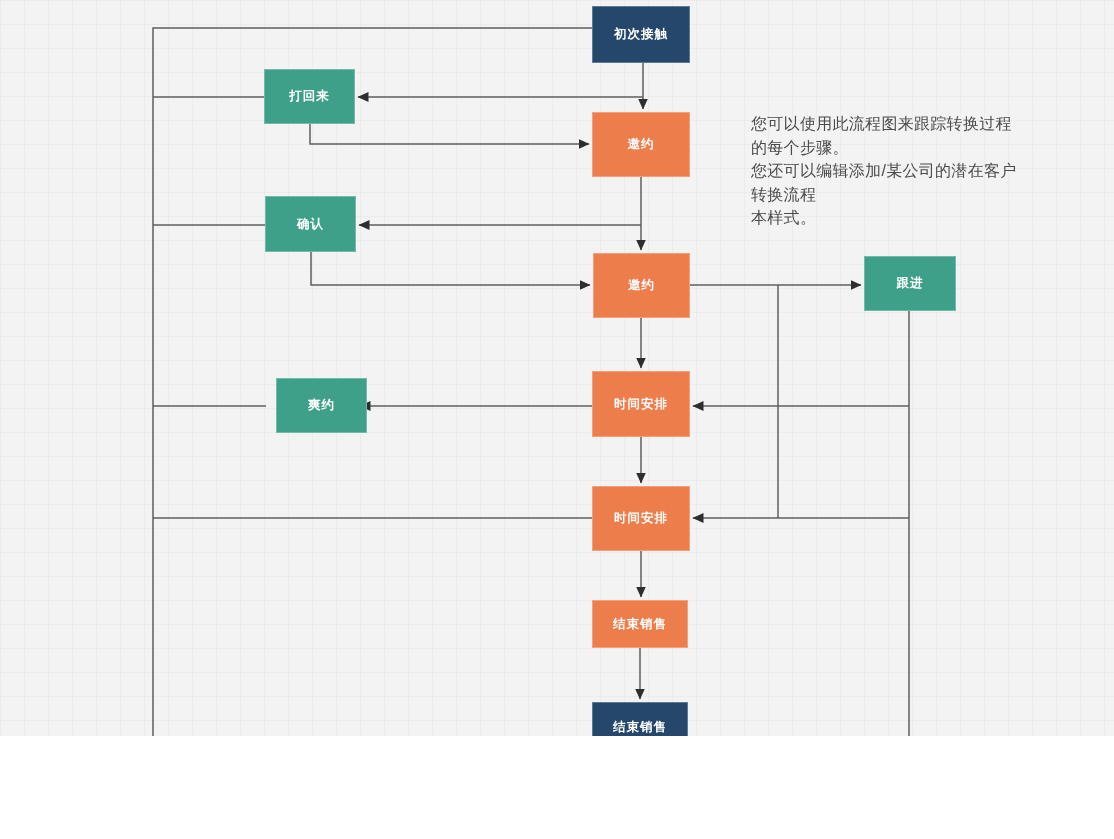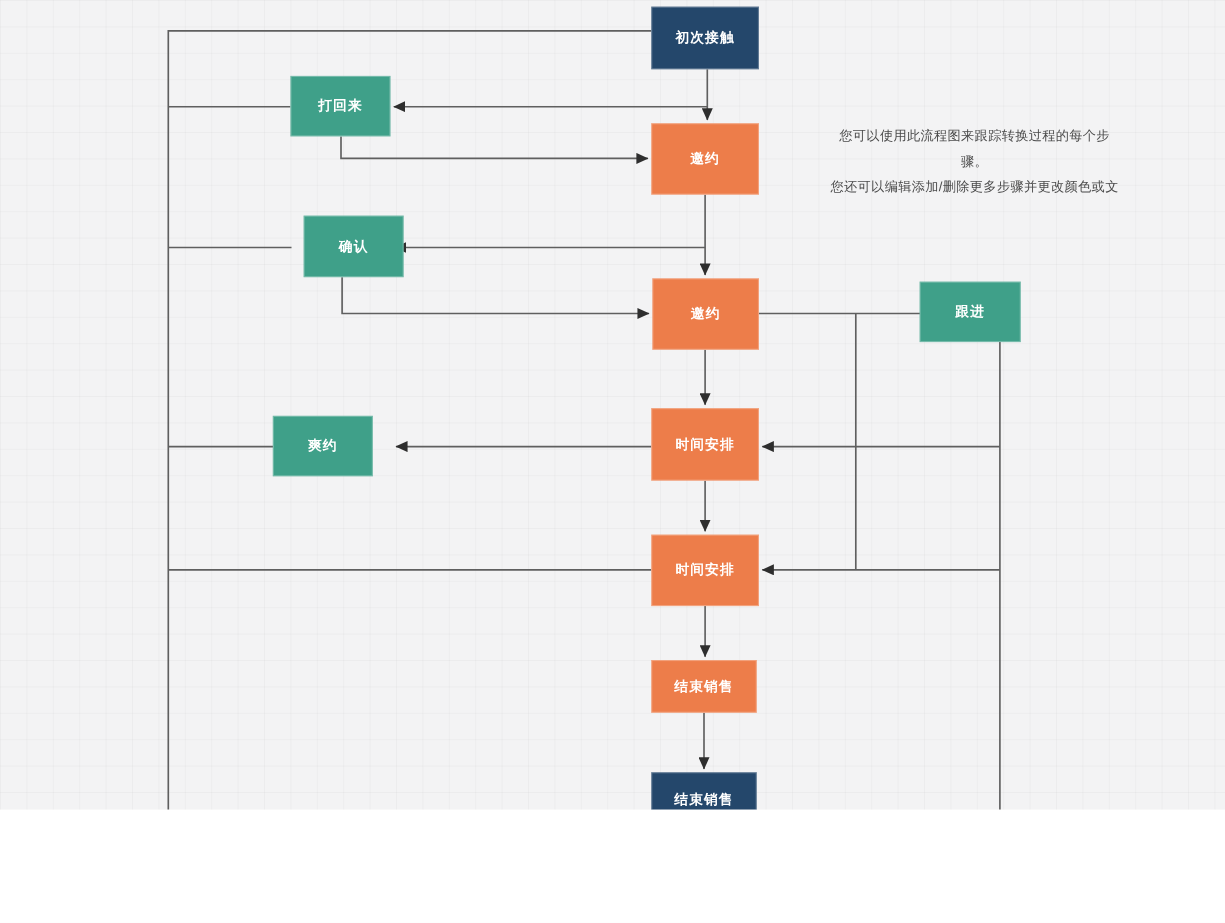--- a/index.html
+++ b/index.html
@@ -45,25 +45,24 @@
     font-weight: bold;
     color: #272727;
     letter-spacing: 0.5px;
     white-space: nowrap;
   }
   .diagram-description {
     position: absolute;
     left: 751px;
     top: 112px;
     width: 270px;
-    font-size: 12px;
+    font-size: 16px;
     color: #4b4b4b;
     line-height: 23.5px;
     letter-spacing: 0.3px;
-    text-align: center;
   }
 </style>
 </head>
 <body>
 
 <div class="canvas">
 
   <svg id="edge-layer" width="1114" height="839" viewBox="0 0 1114 839" xmlns="http://www.w3.org/2000/svg">
     <defs>
       <marker id="arrowhead" markerUnits="userSpaceOnUse" markerWidth="12" markerHeight="10" refX="10.5" refY="5" orient="auto">
@@ -96,30 +95,30 @@
   <div id="node-layer">
       <div class="node" style="left: 592px; top: 6px; width: 98px; height: 57px; background: rgb(36, 71, 107);">
         <span>初次接触</span>
       </div>
       <div class="node" style="left: 264px; top: 69px; width: 91px; height: 55px; background: rgb(63, 160, 137); font-family: Liberation Mono, monospace;">
         <span>打回来</span>
       </div>
       <div class="node" style="left: 592px; top: 112px; width: 98px; height: 65px; background: rgb(237, 125, 74);">
         <span>邀约</span>
       </div>
-      <div class="node" style="left: 276px; top: 196px; width: 91px; height: 56px; background: rgb(63, 160, 137); align-items: center;">
+      <div class="node" style="left: 265px; top: 196px; width: 91px; height: 56px; background: rgb(63, 160, 137); align-items: center;">
         <span>确认</span>
       </div>
       <div class="node" style="left: 593px; top: 253px; width: 97px; height: 65px; background: rgb(237, 125, 74);">
         <span>邀约</span>
       </div>
-      <div class="node" style="left: 836px; top: 256px; width: 92px; height: 55px; background: rgb(63, 160, 137);">
+      <div class="node" style="left: 864px; top: 256px; width: 92px; height: 55px; background: rgb(63, 160, 137);">
         <span>跟进</span>
       </div>
-      <div class="node" style="left: 248px; top: 378px; width: 91px; height: 55px; background: rgb(63, 160, 137);">
+      <div class="node" style="left: 276px; top: 378px; width: 91px; height: 55px; background: rgb(63, 160, 137);">
         <span>爽约</span>
       </div>
       <div class="node" style="left: 592px; top: 371px; width: 98px; height: 66px; background: rgb(237, 125, 74);">
         <span>时间安排</span>
       </div>
       <div class="node" style="left: 592px; top: 486px; width: 98px; height: 65px; background: rgb(237, 125, 74);">
         <span>时间安排</span>
       </div>
       <div class="node" style="left: 592px; top: 600px; width: 96px; height: 48px; background: rgb(237, 125, 74);">
         <span>结束销售</span>
@@ -128,16 +127,17 @@
         <span>结束销售</span>
       </div>
       <div class="node" style="left: 107px; top: 786px; width: 95px; height: 50px; background: rgb(36, 71, 107); margin-left: 16px;">
         <span>关闭</span>
       </div>
     </div>
 
 
   <div class="diagram-description">
     <div>您可以使用此流程图来跟踪转换过程的每个步骤。</div>
-    <div>您还可以编辑添加/删除更多步骤并更改颜色或文</div>
+    <div>您还可以编辑添加/某公司的潜在客户转换流程</div>
+    <div>本样式。</div>
   </div>
 
 </div>
 
 </body></html>

